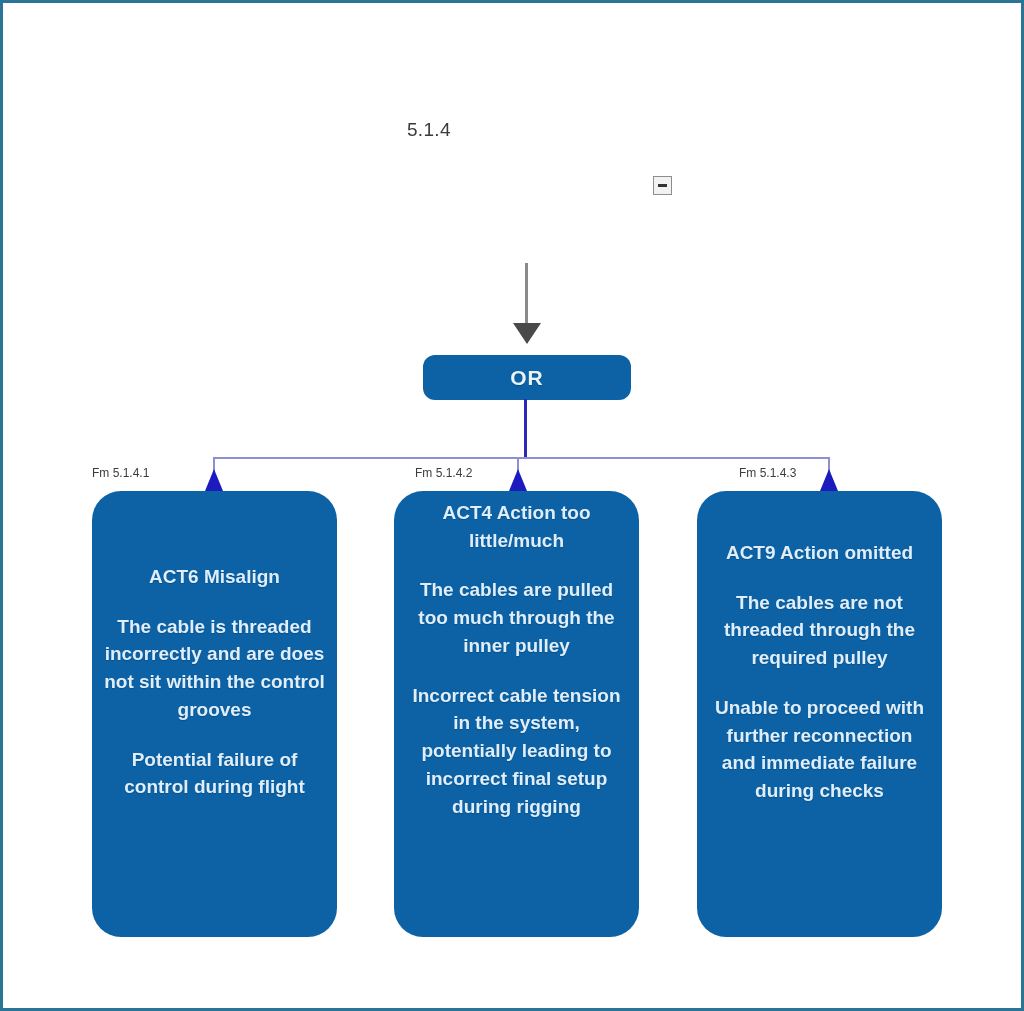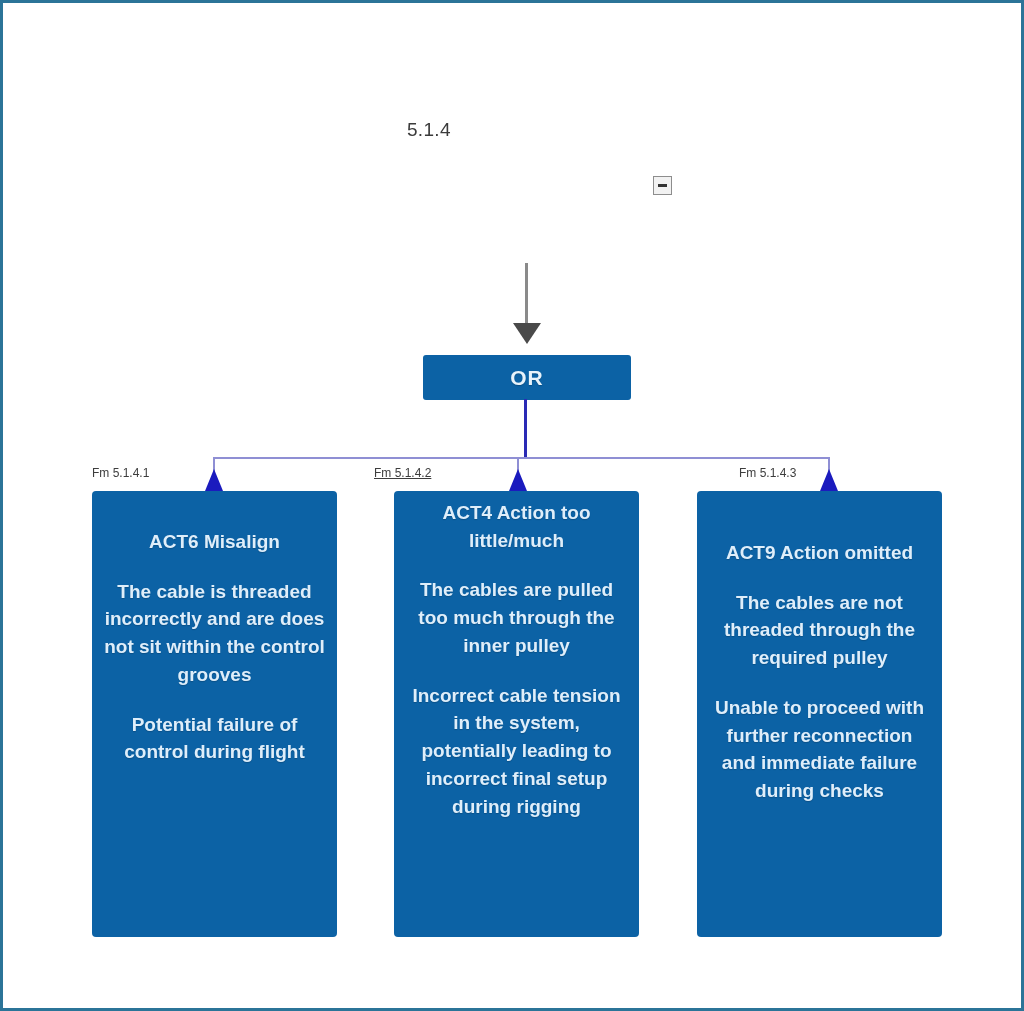--- a/index.html
+++ b/index.html
@@ -99,21 +99,21 @@
 
   
   .or-gate {
     position: absolute;
     left: 420px;
     top: 352px;
     width: 208px;
     height: 45px;
     box-sizing: border-box;
     background: #0c62a5;
-    border-radius: 3px;
+    border-radius: 12px;
     display: flex;
     align-items: center;
     justify-content: center;
   }
   .or-gate-text {
     color: #e8f3fb;
     font-size: 21px;
     font-weight: bold;
     letter-spacing: 1px;
     text-shadow: 0 1px 1px rgba(0,0,0,.2);
@@ -161,39 +161,39 @@
   .arrowhead.a3 { left: 817px; }
 
   
   .child-label {
     position: absolute;
     font-size: 12px;
     color: #3d3d3d;
     top: 463px;
   }
   .child-label.l1 { left: 89px; }
-  .child-label.l2 { left: 371px; text-decoration: underline; }
+  .child-label.l2 { left: 412px; }
   .child-label.l3 { left: 736px; }
 
   .card {
     position: absolute;
     top: 488px;
     width: 245px;
     height: 446px;
     box-sizing: border-box;
     background: #0c62a5;
-    border-radius: 4px;
+    border-radius: 29px;
     padding: 10px 12px;
     display: flex;
     flex-direction: column;
     align-items: center;
     justify-content: flex-start;
     overflow: hidden;
   }
-  .card.c1 { left: 89px;  justify-content: flex-start; padding-top: 37px; }
+  .card.c1 { left: 89px;  justify-content: flex-start; padding-top: 72px; }
   .card.c2 { left: 391px; padding-top: 8px; }
   .card.c3 { left: 694px; padding-top: 48px; align-items: flex-end; }
 
   .card-para {
     color: #dfeefa;
     font-size: 19px;
     font-weight: bold;
     line-height: 1.46;
     text-align: center;
     margin: 0 0 22px 0;

